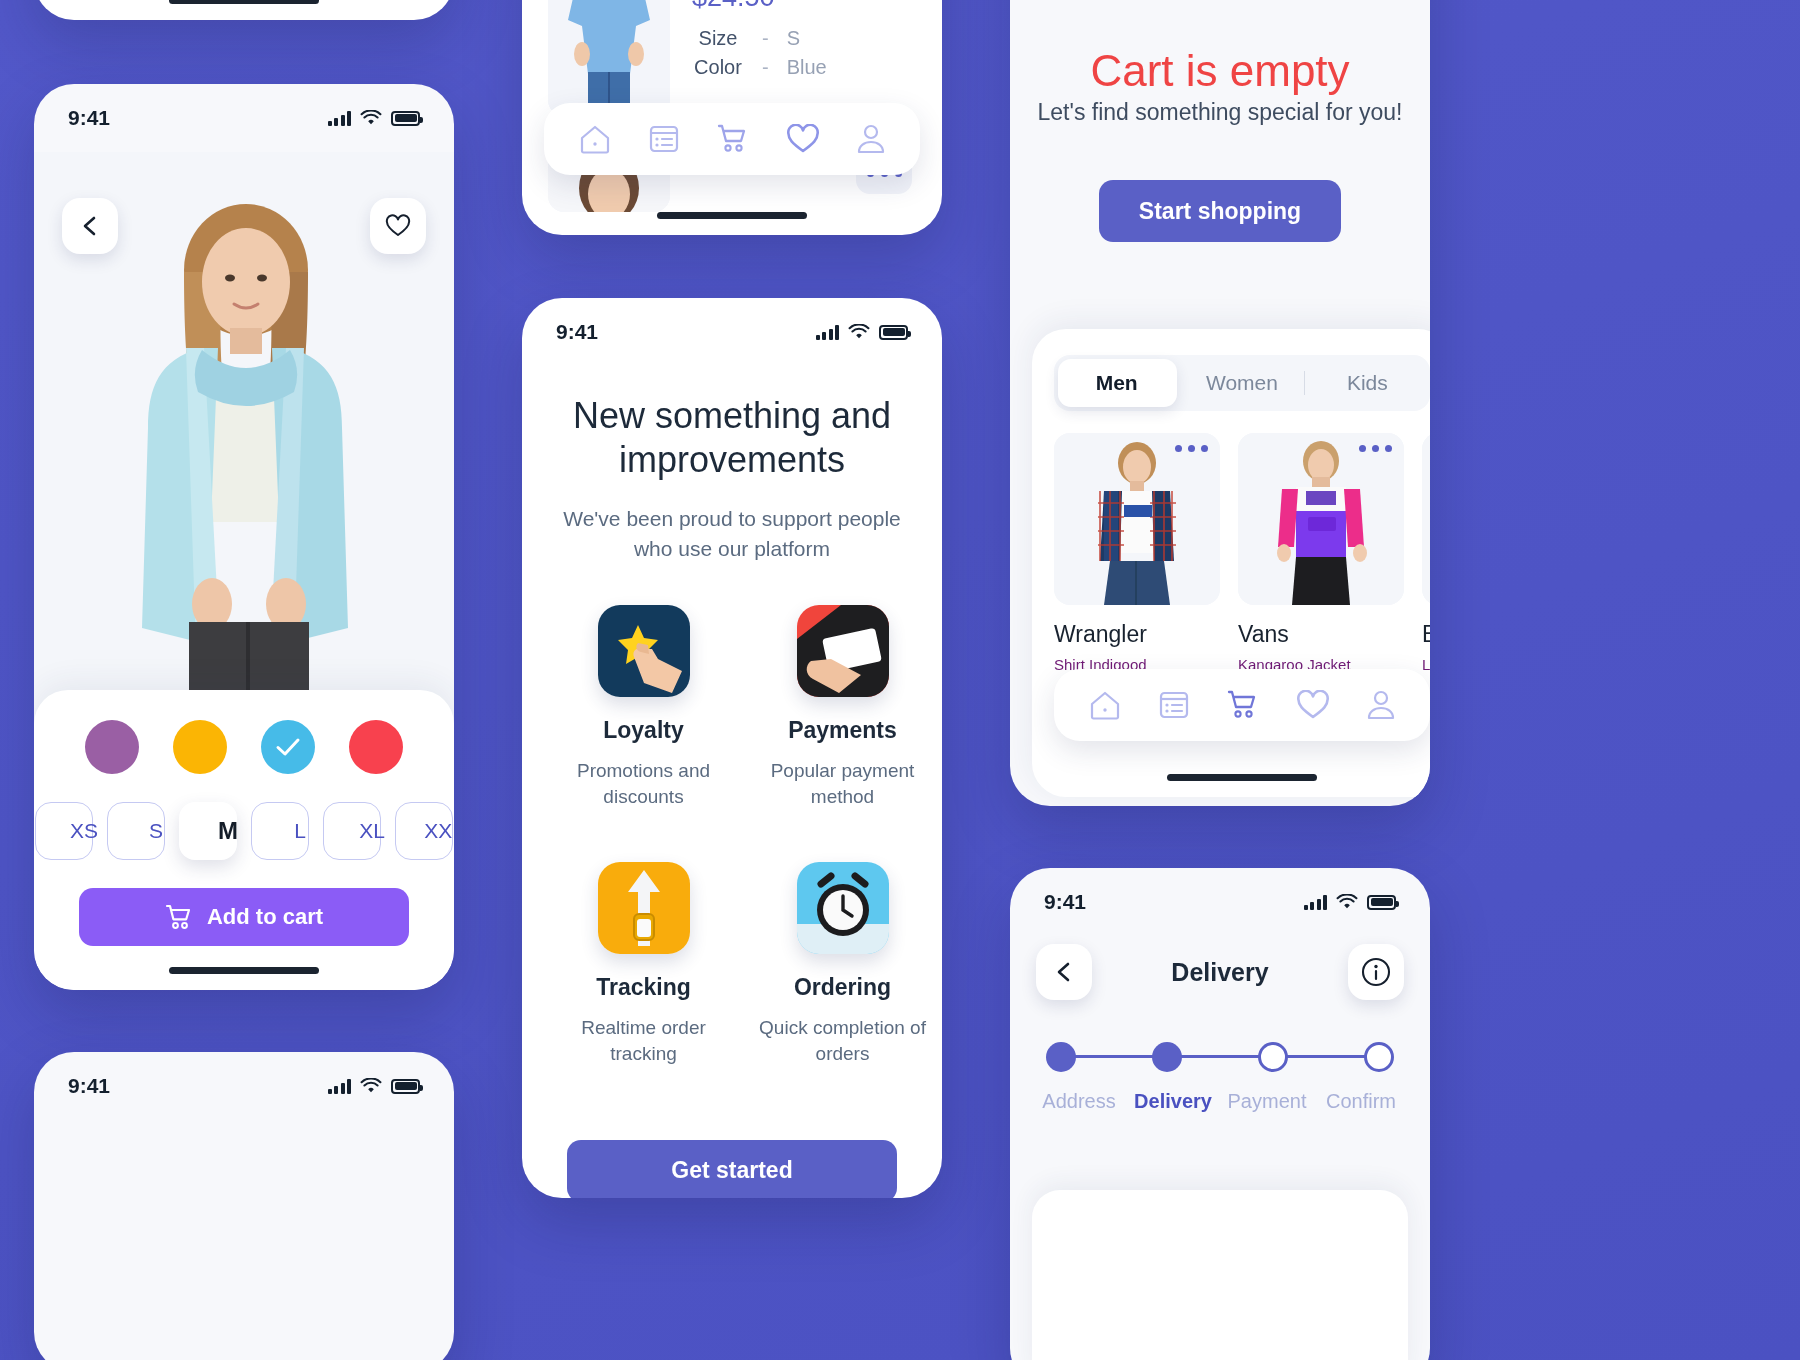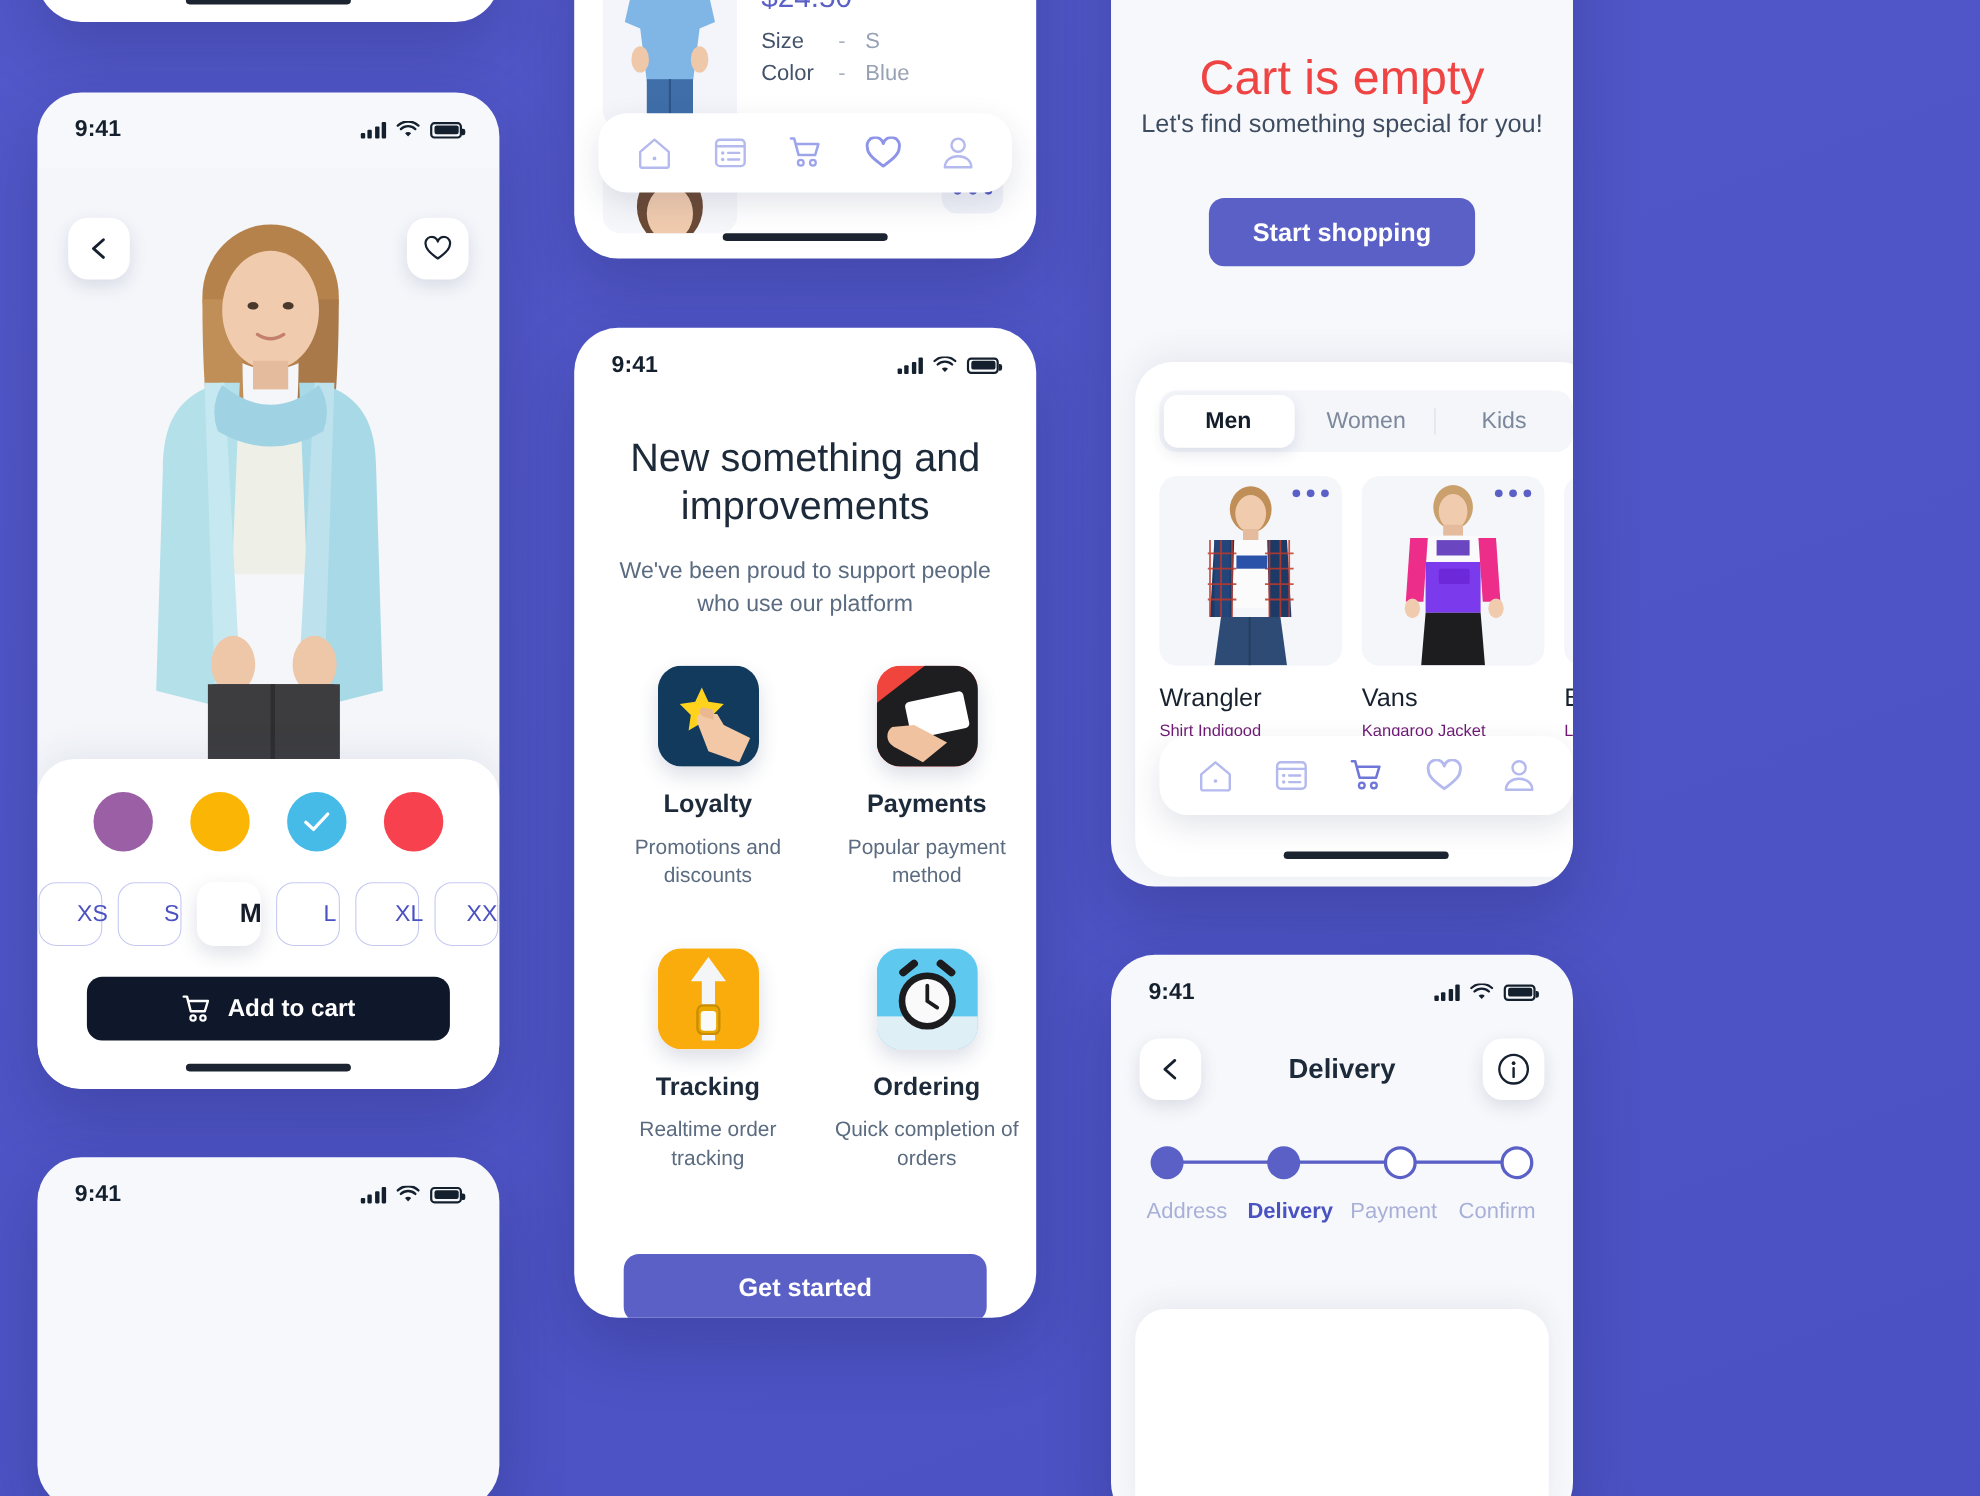--- a/index.html
+++ b/index.html
@@ -60,34 +60,34 @@
   .swatches{display:flex;gap:34px;justify-content:center;margin-top:30px;}
   .sw{width:54px;height:54px;border-radius:50%;display:flex;align-items:center;
       justify-content:center;}
   .sizes{display:flex;gap:14px;justify-content:center;margin-top:28px;}
   .size{width:58px;height:58px;border-radius:16px;border:1px solid #c5c9f2;
         display:flex;align-items:center;justify-content:center;
         font-size:21px;color:#4a51c0;background:#fff;padding-left:40px;}
   .size.sel{border:none;box-shadow:0 7px 18px rgba(40,50,100,.15);
             color:#141d29;font-weight:700;font-size:24px;}
   .cartbtn{margin:28px auto 0;width:330px;height:58px;border-radius:14px;
-           background:#0f172a;display:flex;align-items:center;justify-content:center;
+           background:#8b5cf6;display:flex;align-items:center;justify-content:center;
            gap:14px;color:#fff;font-size:22px;font-weight:700;border:none;}
 
   
   #phone-topleft{ left:34px; top:-120px; width:420px; height:140px;
                   border-radius:40px; background:#fff;}
 
   
   #phone-cartlist{ left:522px; top:-250px; width:420px; height:485px; background:#fff;}
   .cl-row{display:flex;gap:22px;padding:0 26px;}
   .cl-thumb{width:122px;height:140px;border-radius:16px;background:#f3f5fa;overflow:hidden;}
   .cl-price{color:#5a60c6;font-size:27px;font-weight:400;}
   .cl-attr{display:flex;gap:18px;font-size:20px;color:#43526a;margin-top:14px;}
-  .cl-attr .k{width:52px;}
+  .cl-attr .k{width:52px;text-align:center;}
   .cl-attr .d{color:#aab3c4;}
   .cl-attr .v{color:#97a1b4;}
   .cl-brand{font-size:25px;color:#1d2a3a;}
   .dots-btn{width:56px;height:42px;border-radius:14px;background:#f1f3f9;
             display:flex;align-items:center;justify-content:center;gap:7px;}
   .dot{width:7px;height:7px;border-radius:50%;background:#5a60c6;}
 
   
   #phone-onboard{ left:522px; top:298px; width:420px; height:900px; background:#fff;}
   .ob-title{font-size:36px;line-height:1.22;color:#1d2a3a;text-align:center;

